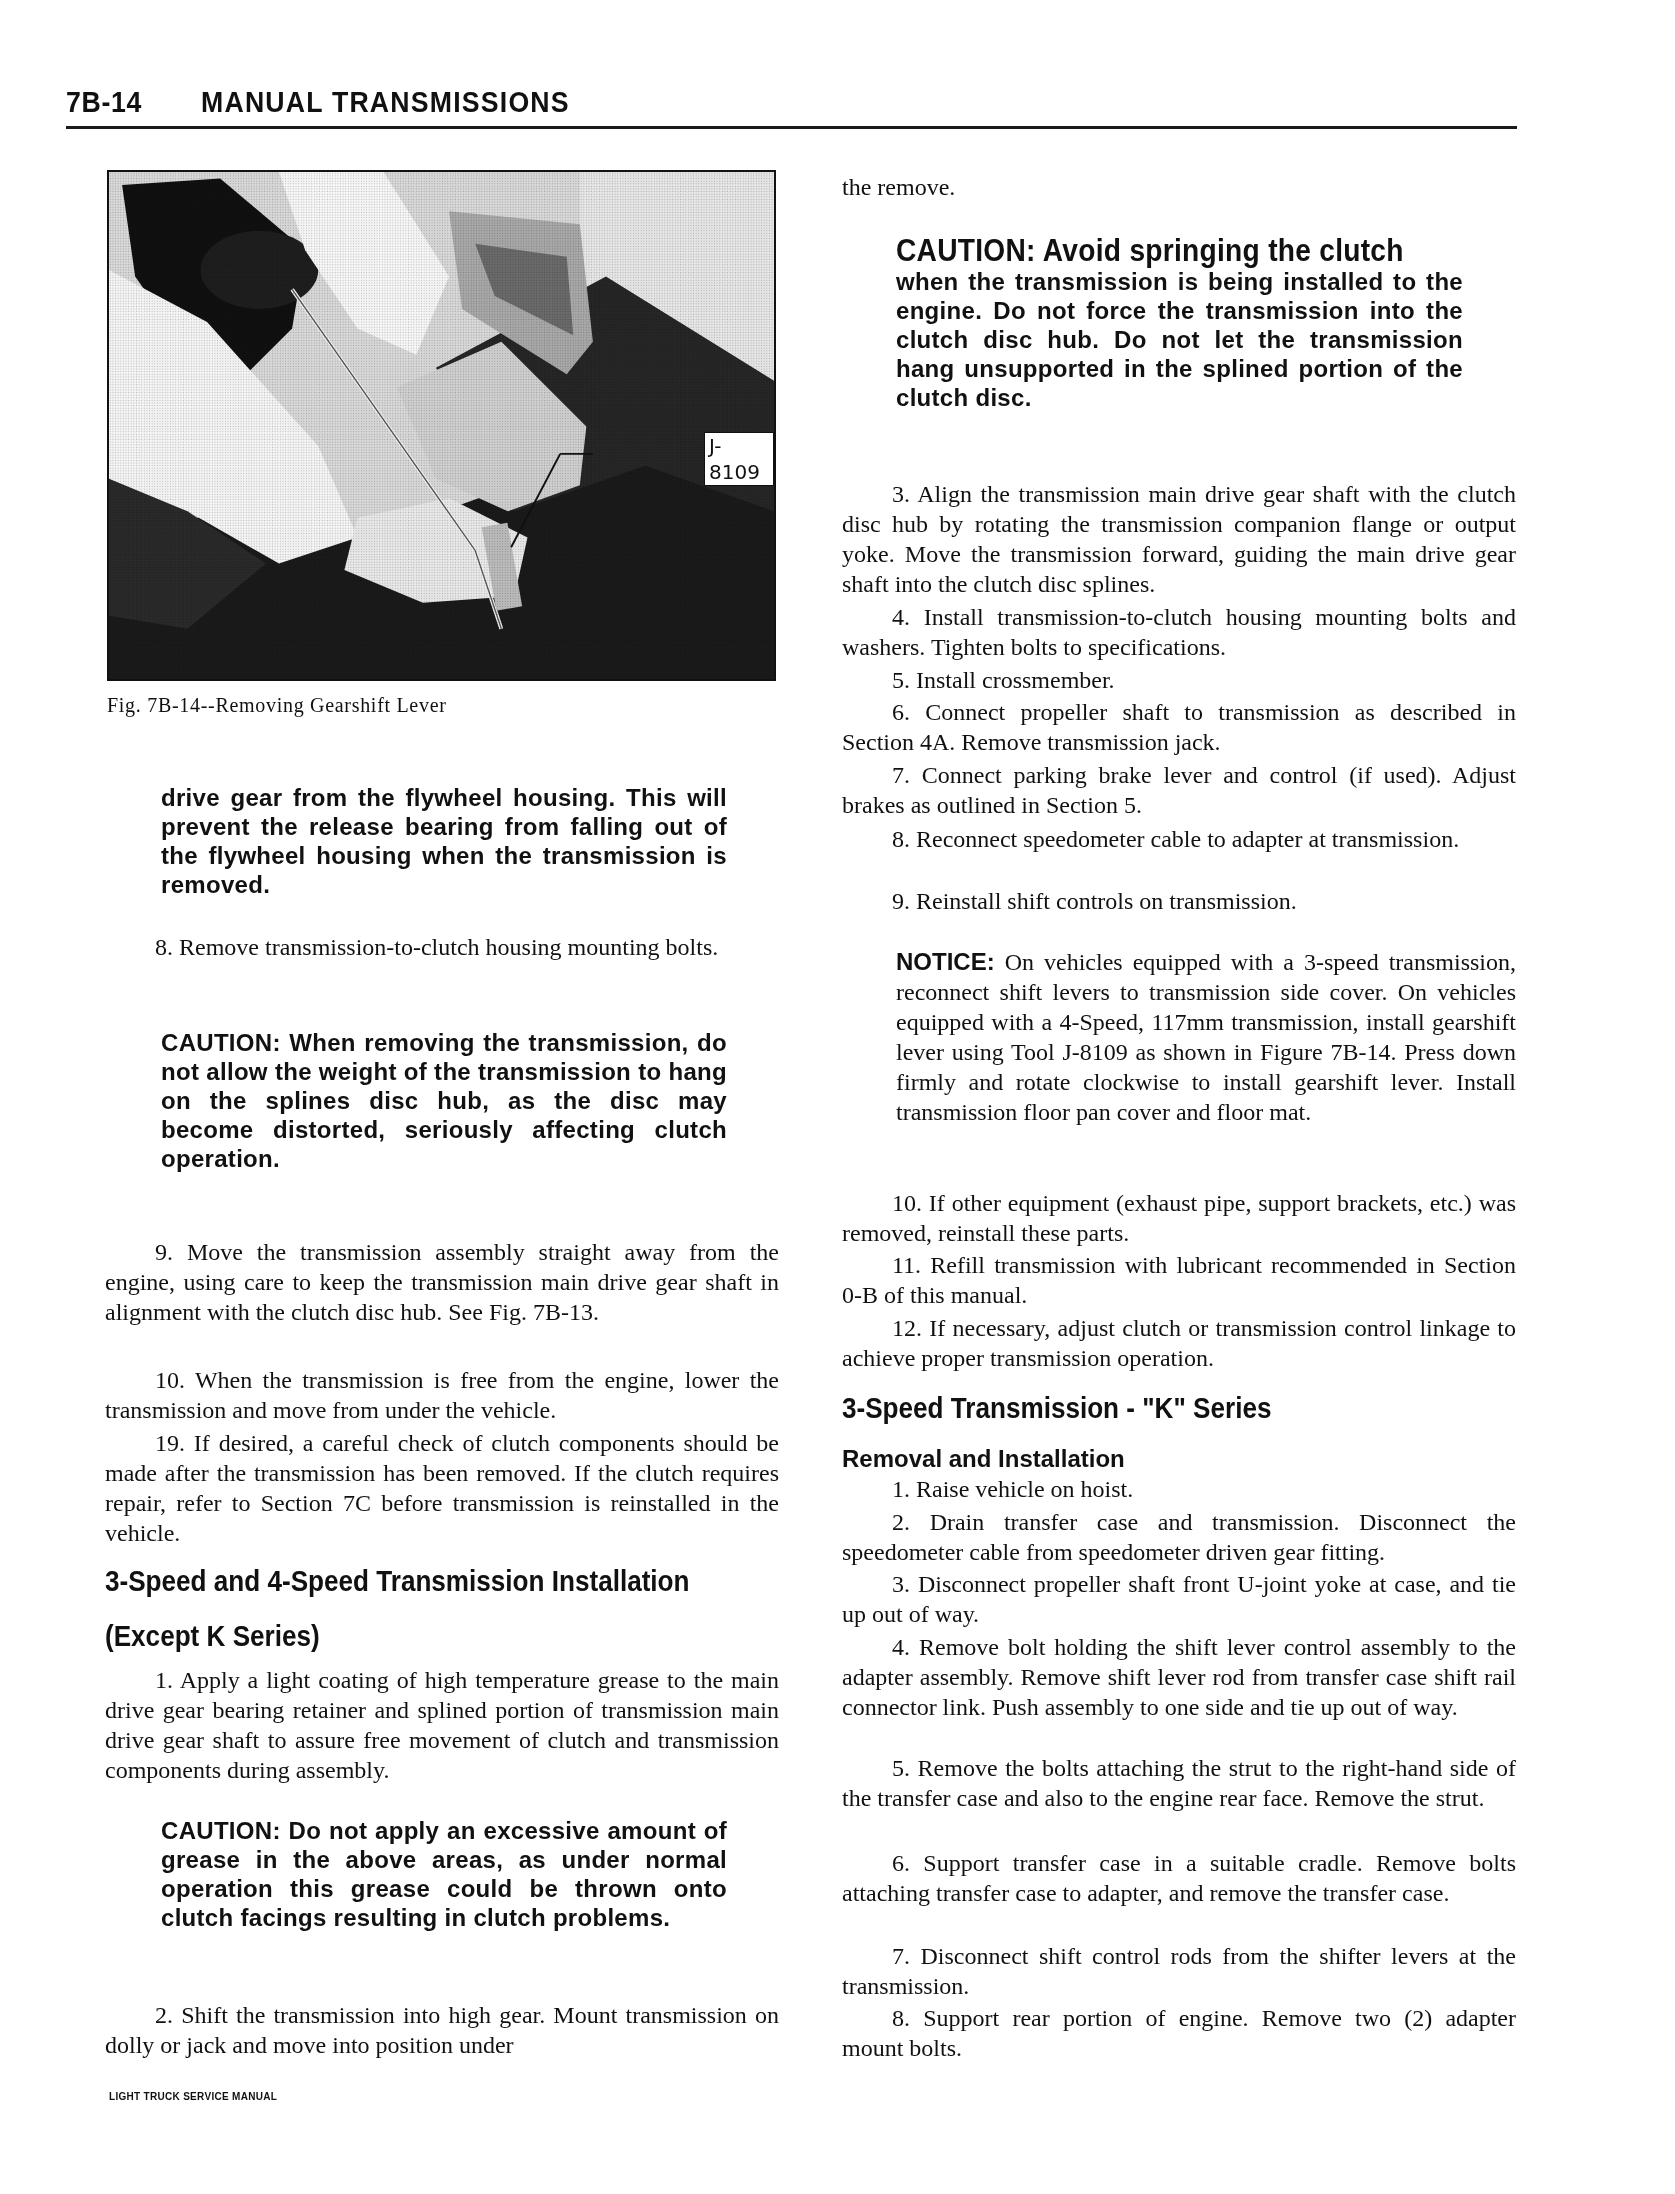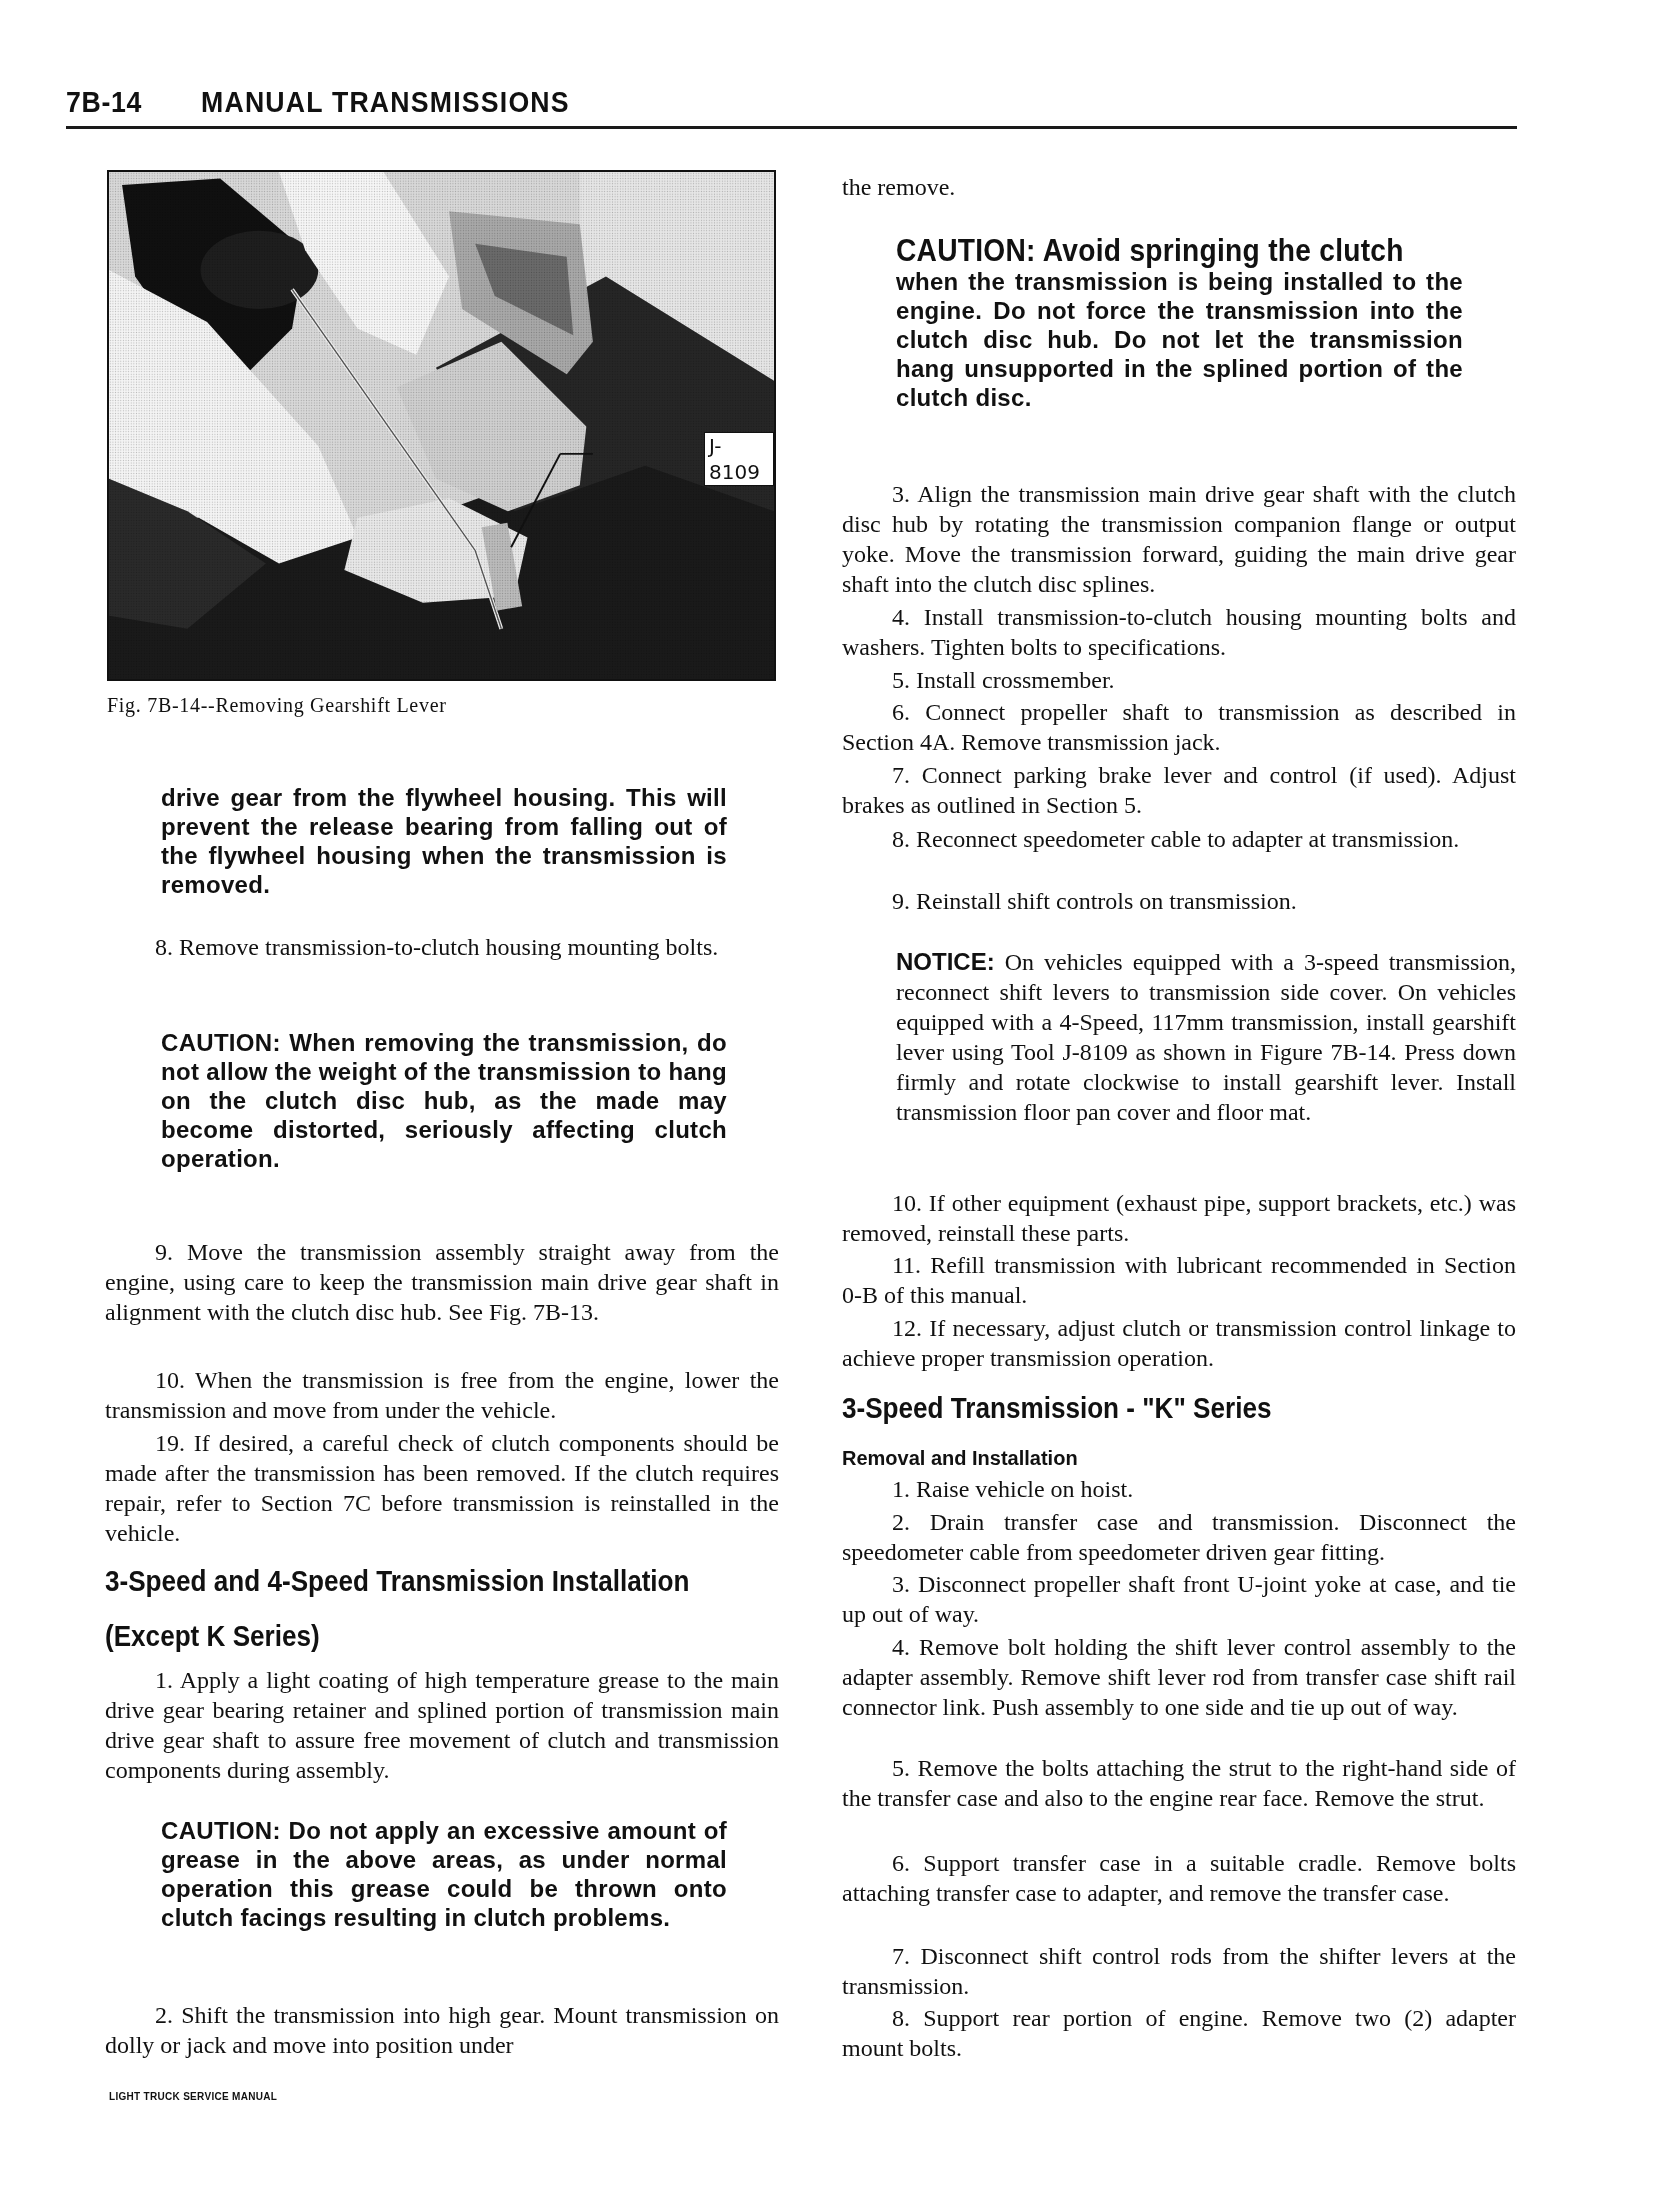--- a/index.html
+++ b/index.html
@@ -10,21 +10,21 @@
   #page-header .title { position:absolute; left:135px; top:0; font-family:"Liberation Sans",sans-serif; font-weight:bold; font-size:29px; letter-spacing:1.3px; transform:scaleX(0.92); transform-origin:left; }
   #header-rule { position:absolute; left:66px; top:126px; width:1451px; height:3.3px; background:#1a1a1a; }
 
   .p { position:absolute; font-family:"Liberation Serif",serif; font-size:24px; line-height:30px; text-align:justify; text-indent:50px; width:674px; }
   .p.noindent { text-indent:0; }
   .caution { position:absolute; font-family:"Liberation Sans",sans-serif; font-weight:bold; font-size:24px; line-height:29px; text-align:justify; letter-spacing:0.3px; }
   .caution .lbl { font-weight:bold; }
   .notice { position:absolute; font-family:"Liberation Serif",serif; font-size:24px; line-height:30px; text-align:justify; }
   .notice .lbl { font-family:"Liberation Sans",sans-serif; font-weight:bold; }
   .h2 { position:absolute; font-family:"Liberation Sans",sans-serif; font-weight:bold; font-size:29px; line-height:33px; transform:scaleX(0.9); transform-origin:left; white-space:nowrap; }
-  .h3 { position:absolute; font-family:"Liberation Sans",sans-serif; font-weight:bold; font-size:20px; line-height:29px; white-space:nowrap;text-align:right; }
+  .h3 { position:absolute; font-family:"Liberation Sans",sans-serif; font-weight:bold; font-size:24px; line-height:29px; white-space:nowrap;text-align:right; }
 
   #figure { position:absolute; left:107px; top:170px; width:669px; height:511px; border:2.6px solid #111; box-sizing:border-box; overflow:hidden; background:#e5e5e5; }
   #figure svg { position:absolute; left:0; top:0; width:100%; height:100%; }
   #fig-callout { position:absolute; left:595px; top:260px; background:#fff; border:1.3px solid #111; font-family:"DejaVu Sans",sans-serif; font-size:20px; padding:0 4px; line-height:26px; }
   #fig-caption { position:absolute; left:107px; top:694px; width:669px; font-family:Liberation Serif, serif; font-size:20px; letter-spacing:0.7px; }
 
   #footer { position:absolute; left:109px; top:2091px; font-family:"Liberation Sans",sans-serif; font-weight:bold; font-size:10px; letter-spacing:0.3px; }
 </style>
 </head>
 <body>
@@ -77,21 +77,21 @@
   <span id="fig-callout">J-8109</span>
 </div>
 <div id="fig-caption">Fig. 7B-14--Removing Gearshift Lever</div>
 
 <div class="caution" style="left:161px; top:783px; width:566px;">drive gear from the flywheel housing. This will prevent the release bearing from falling out of the flywheel housing when the transmission is removed.</div>
 
 <div class="p" style="left:105px; top:932px;">8. Remove transmission-to-clutch housing mounting bolts.</div>
 
 <div class="caution" style="left:161px; top:1028px; width:566px;">
   <span class="lbl">CAUTION:</span>
-  <span>When removing the transmission, do not allow the weight of the transmission to hang on the clutch disc hub, as the made may become distorted, seriously affecting clutch operation.</span>
+  <span>When removing the transmission, do not allow the weight of the transmission to hang on the splines disc hub, as the disc may become distorted, seriously affecting clutch operation.</span>
 </div>
 
 <div class="p" style="left:105px; top:1237px;">9. Move the transmission assembly straight away from the engine, using care to keep the transmission main drive gear shaft in alignment with the clutch disc hub. See Fig. 7B-13.</div>
 <div class="p" style="left:105px; top:1365px;">10. When the transmission is free from the engine, lower the transmission and move from under the vehicle.</div>
 <div class="p" style="left:105px; top:1428px;">19. If desired, a careful check of clutch components should be made after the transmission has been removed. If the clutch requires repair, refer to Section 7C before transmission is reinstalled in the vehicle.</div>
 
 <div class="h2" style="left:105px; top:1565px;">3-Speed and 4-Speed Transmission Installation</div>
 <div class="h2" style="left:105px; top:1620px;">(Except K Series)</div>
 
 <div class="p" style="left:105px; top:1665px;">1. Apply a light coating of high temperature grease to the main drive gear bearing retainer and splined portion of transmission main drive gear shaft to assure free movement of clutch and transmission components during assembly.</div>

